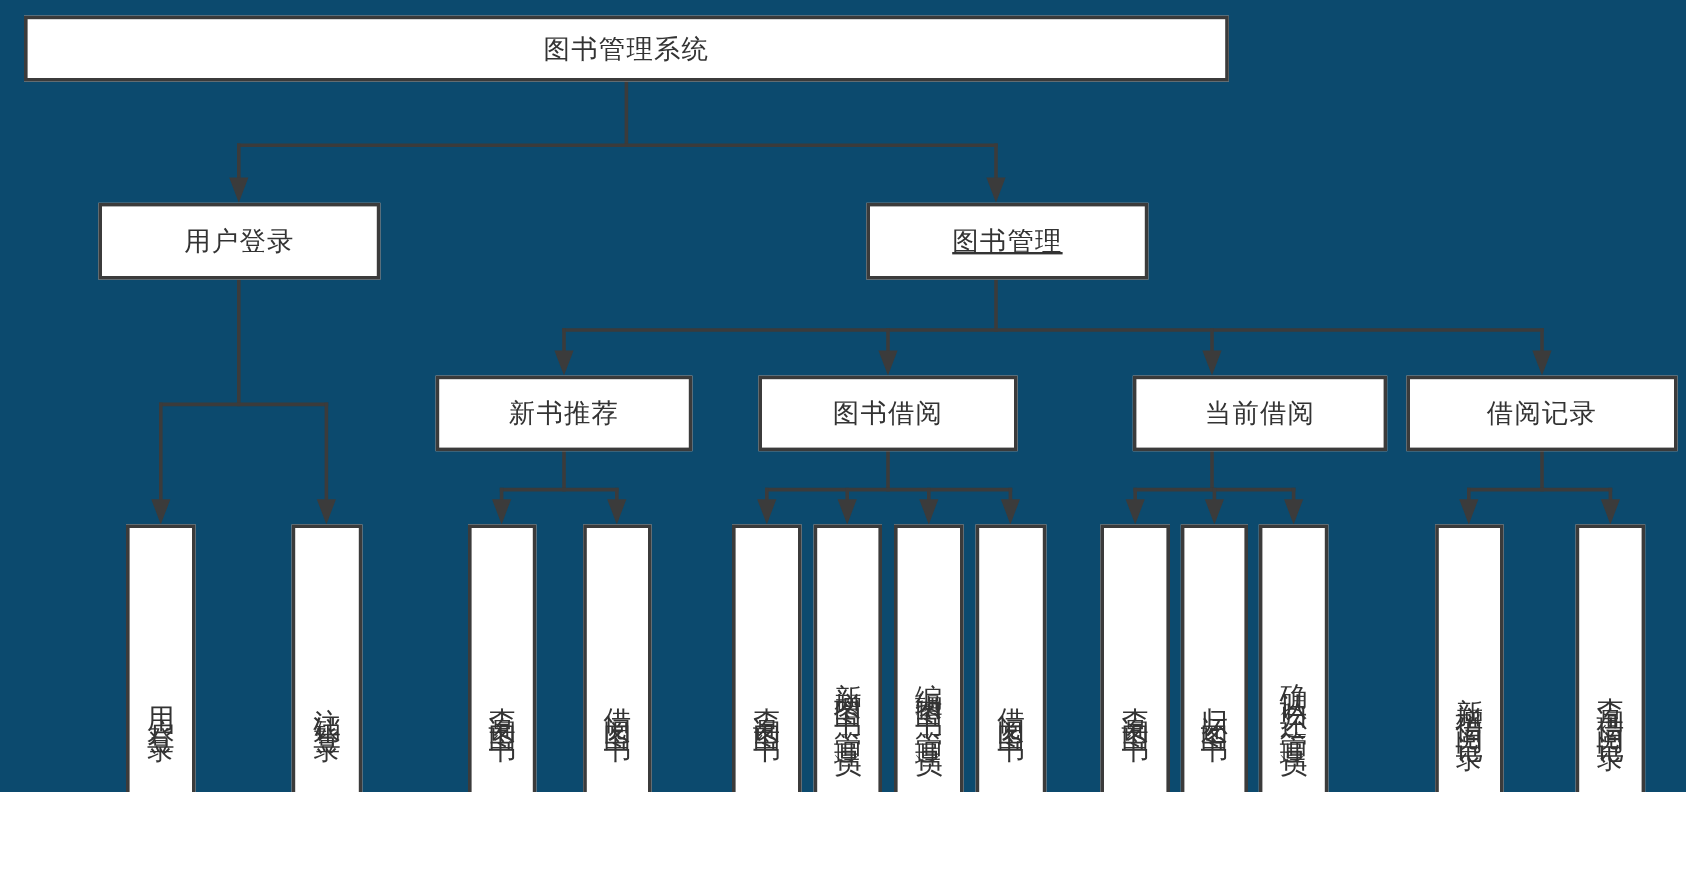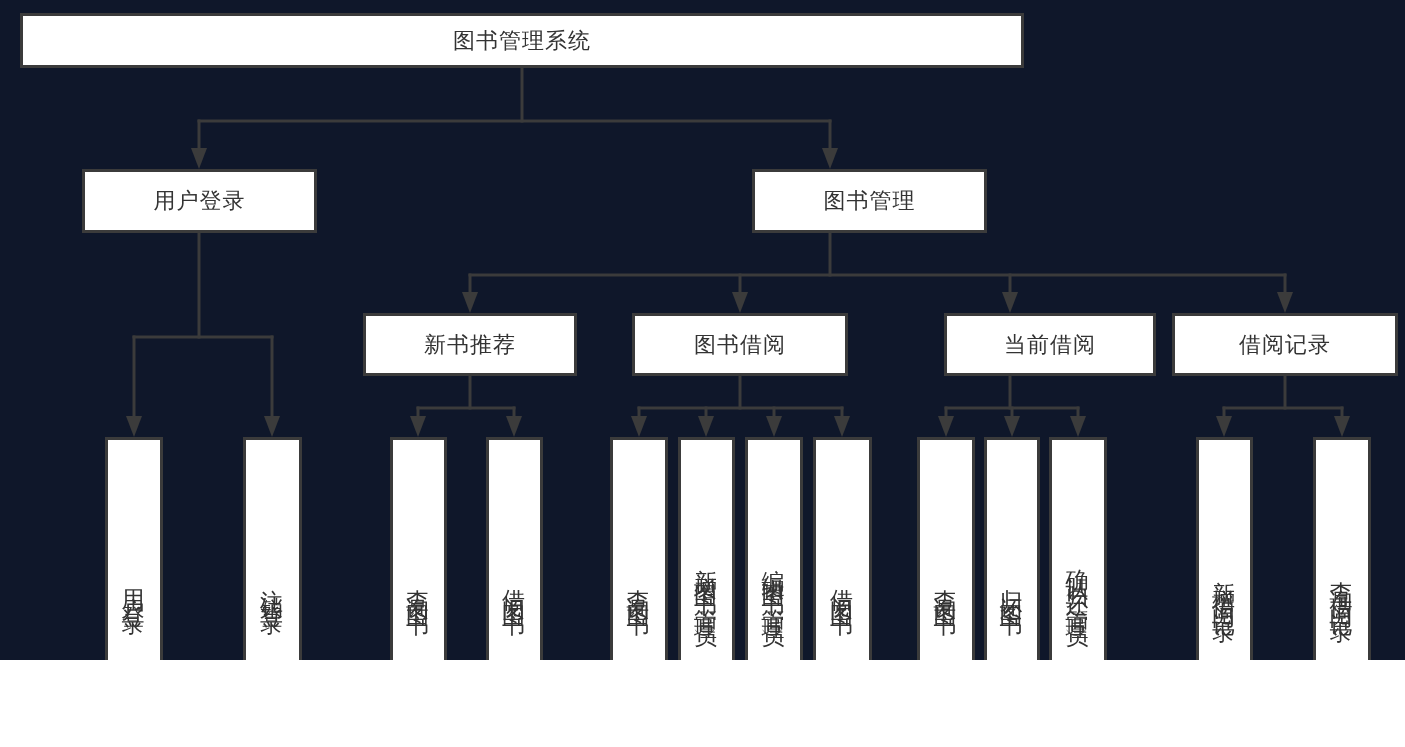--- a/index.html
+++ b/index.html
@@ -8,21 +8,21 @@
     --watermark: #c8c8c8;
   }
   * { margin: 0; padding: 0; }
   html, body { background: #ffffff; }
   body { font-family: "DejaVu Sans", "Liberation Sans", sans-serif; }
 
   .canvas {
     position: relative;
     width: 1405px;
     height: 660px;
-    background: #0f172a;
+    background: #0c4a6e;
     overflow: hidden;
   }
 
   .edges {
     position: absolute;
     left: 0; top: 0;
     width: 1405px;
     height: 747px;
   }
   .edge {
@@ -128,21 +128,21 @@
     <path class="edge" d="M1224 408 H1342"></path>
     <path class="edge" d="M1224 408 V418"></path>
     <path class="edge" d="M1342 408 V418"></path>
     <path class="arrow" d="M1224 437 l -8 -21 h 16 z"></path>
     <path class="arrow" d="M1342 437 l -8 -21 h 16 z"></path>
   </svg>
 
   <div class="node" style="left:20px; top:13px; width:1004px; height:55px;">图书管理系统</div>
 
   <div class="node" style="left:82px; top:169px; width:235px; height:64px;">用户登录</div>
-  <div class="node" style="left:752px; top:169px; width:235px; height:64px;">图书管理</div>
+  <div class="node" style="left:722px; top:169px; width:235px; height:64px;text-decoration:underline;">图书管理</div>
 
   <div class="node" style="left:363px; top:313px; width:214px; height:63px;">新书推荐</div>
   <div class="node" style="left:632px; top:313px; width:216px; height:63px;">图书借阅</div>
   <div class="node" style="left:904px; top:313px; width:212px; height:63px;margin-left:40px;">当前借阅</div>
   <div class="node" style="left:1172px; top:313px; width:226px; height:63px;">借阅记录</div>
 
   <div class="node v" style="left:105px; top:437px; width:58px; height:300px;">用户登录</div>
   <div class="node v" style="left:243px; top:437px; width:59px; height:300px;">注销登录</div>
 
   <div class="node v" style="left:390px; top:437px; width:57px; height:300px;">查询图书</div>

